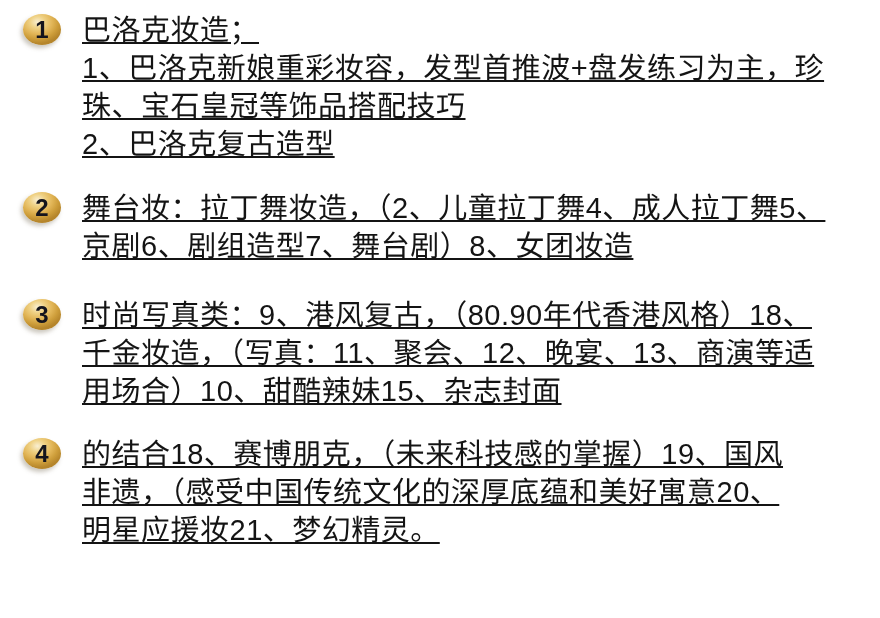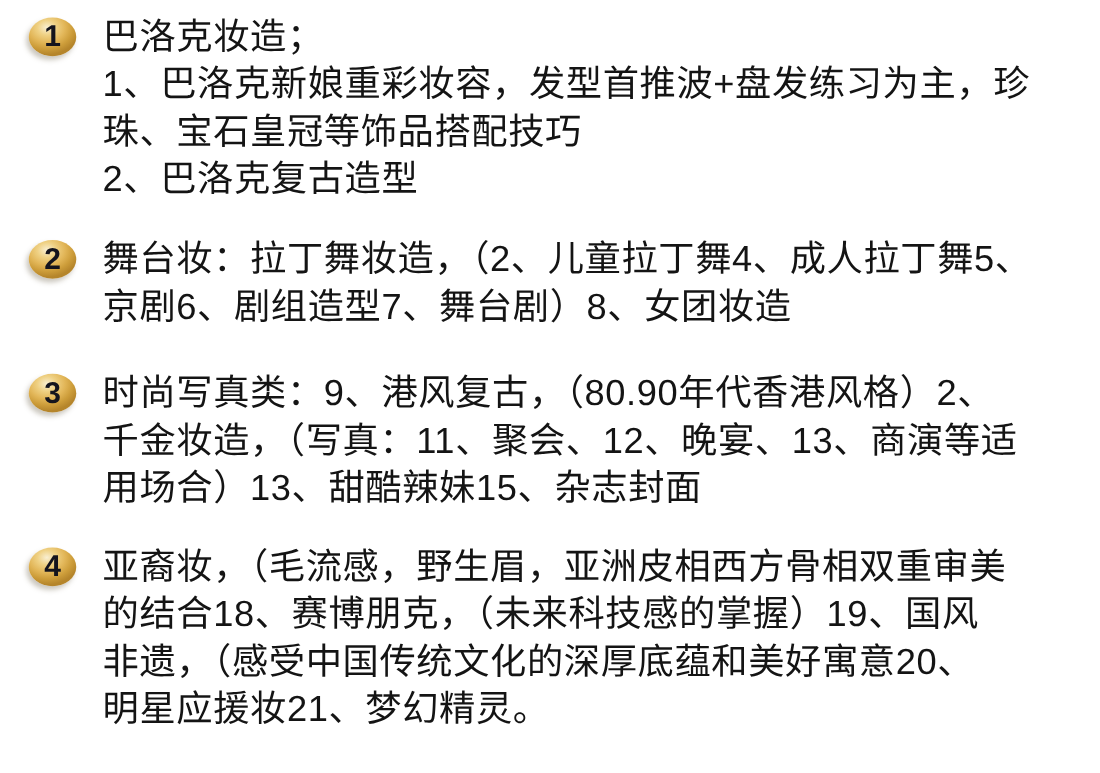--- a/index.html
+++ b/index.html
@@ -41,20 +41,21 @@
     font-size: 24px;
     color: #14141d;
   }
   .lines { min-width: 0; }
   .line {
     font-size: 29px;
     line-height: 38px;
     color: #141414;
     white-space: nowrap;
     letter-spacing: 0.5px;
+    text-decoration: underline;
   }
 </style>
 </head>
 <body>
 
 <div class="content">
 
   <div class="section section-1">
     <div class="badge">
       <span>1</span>
@@ -75,31 +76,30 @@
       <div class="line">舞台妆：拉丁舞妆造，（2、儿童拉丁舞4、成人拉丁舞5、</div>
       <div class="line">京剧6、剧组造型7、舞台剧）8、女团妆造</div>
     </div>
   </div>
 
   <div class="section section-3">
     <div class="badge">
       <span>3</span>
     </div>
     <div class="lines">
-      <div class="line">时尚写真类：9、港风复古，（80.90年代香港风格）2、</div>
+      <div class="line">时尚写真类：9、港风复古，（80.90年代香港风格）18、</div>
       <div class="line">千金妆造，（写真：11、聚会、12、晚宴、13、商演等适</div>
-      <div class="line">用场合）13、甜酷辣妹15、杂志封面</div>
+      <div class="line">用场合）10、甜酷辣妹15、杂志封面</div>
     </div>
   </div>
 
   <div class="section section-4">
     <div class="badge">
       <span>4</span>
     </div>
     <div class="lines">
-      <div class="line">亚裔妆，（毛流感，野生眉，亚洲皮相西方骨相双重审美</div>
       <div class="line">的结合18、赛博朋克，（未来科技感的掌握）19、国风</div>
       <div class="line">非遗，（感受中国传统文化的深厚底蕴和美好寓意20、</div>
       <div class="line">明星应援妆21、梦幻精灵。</div>
     </div>
   </div>
 
 </div>
 
 </body></html>

